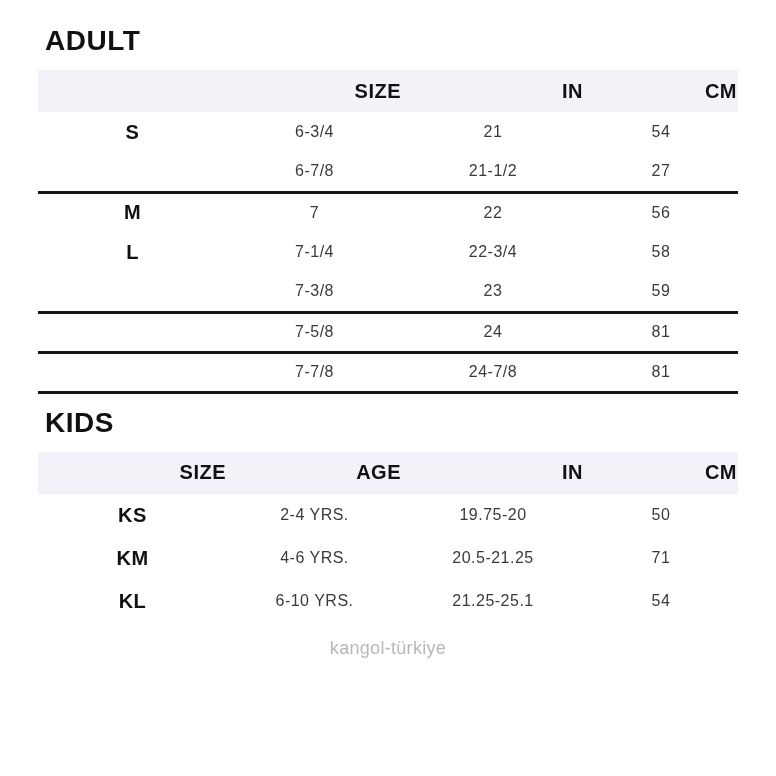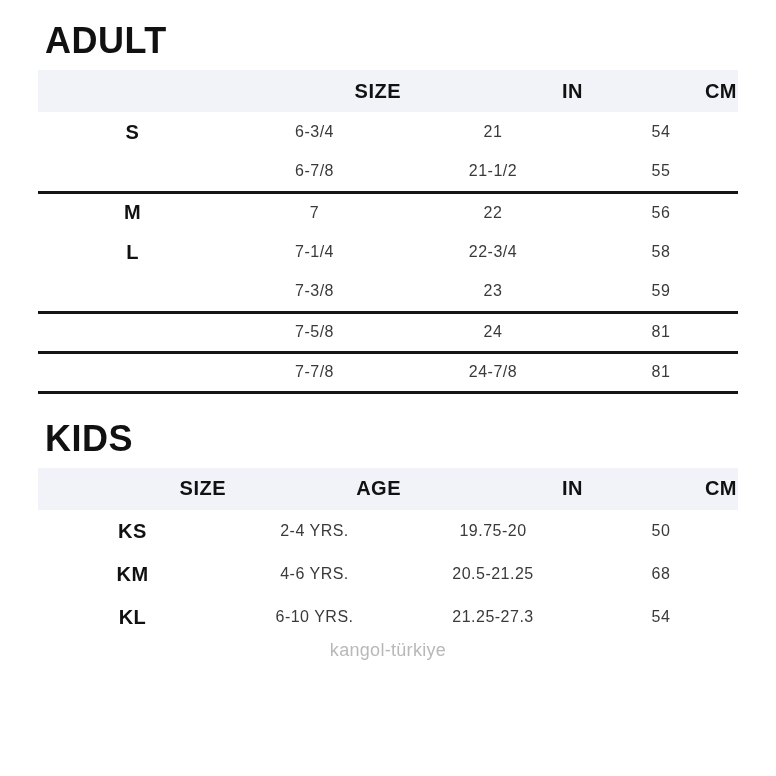--- a/index.html
+++ b/index.html
@@ -15,27 +15,27 @@
   body{
     width:776px;height:776px;
     background:var(--page-bg);
     font-family:"Liberation Sans", sans-serif;
     overflow:hidden;
   }
   .sheet{width:776px;height:776px;position:relative;}
   .section-title{
     margin:0 13px 13px 45px;
     padding-top:25px;
-    font-size:36px;
+    font-size:28px;
     line-height:32px;
     font-weight:800;
     letter-spacing:0.5px;
     color:var(--heading);
   }
-  .section-title.kids{padding-top:29px;}
+  .section-title.kids{padding-top:13px;}
   table{
     border-collapse:collapse;
     table-layout:fixed;
     width:700px;
     margin-left:38px;
   }
   col.c1{width:27%;} col.c2{width:25%;} col.c3{width:26%;} col.c4{width:22%;}
   thead th{
     background:var(--band);
     height:42px;
@@ -60,21 +60,21 @@
     font-size:20px;
     font-weight:800;
     color:var(--heading);
     letter-spacing:0.5px;
   }
   .adult-table tr.group-end td,
   .adult-table tr.group-end th{
     border-bottom:3px solid var(--divider);
   }
   .watermark{
-    margin-top:1px;
+    margin-top:15px;
     text-align:center;
     font-size:18px;
     color:var(--watermark);
     letter-spacing:0.3px;
   }
 </style>
 </head>
 <body>
 
 <div class="sheet">
@@ -100,21 +100,21 @@
       <tr>
         <th class="size-label">S</th>
         <td>6-3/4</td>
         <td>21</td>
         <td>54</td>
       </tr>
       <tr class="group-end">
         <th></th>
         <td>6-7/8</td>
         <td>21-1/2</td>
-        <td>55</td>
+        <td>27</td>
       </tr>
       <tr>
         <th class="size-label">M</th>
         <td>7</td>
         <td>22</td>
         <td>56</td>
       </tr>
       <tr>
         <th class="size-label">L</th>
         <td>7-1/4</td>
@@ -163,26 +163,26 @@
       <tr>
         <th class="size-label">KS</th>
         <td>2-4 YRS.</td>
         <td>19.75-20</td>
         <td>50</td>
       </tr>
       <tr>
         <th class="size-label">KM</th>
         <td>4-6 YRS.</td>
         <td>20.5-21.25</td>
-        <td>68</td>
+        <td>71</td>
       </tr>
       <tr>
         <th class="size-label">KL</th>
         <td>6-10 YRS.</td>
-        <td>21.25-27.3</td>
+        <td>21.25-25.1</td>
         <td>54</td>
       </tr>
     </tbody>
   </table>
 
   <div class="watermark">kangol-türkiye</div>
 
 </div>
 
 </body></html>

